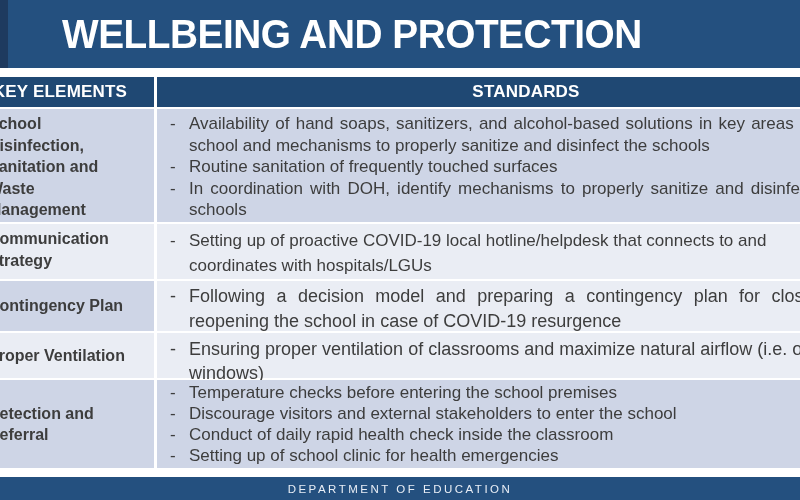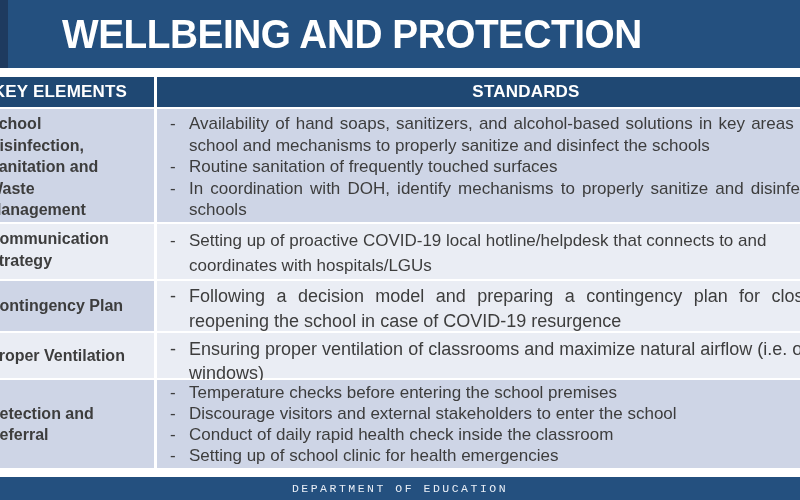--- a/index.html
+++ b/index.html
@@ -69,21 +69,21 @@
   .row4 .btext{max-width:680px;}
   .row5 .std-cell{font-size:17px;line-height:21px;padding-top:2px;}
   .row5 .btext{max-width:655px;}
 
   
   .footer-band{
     position:absolute;left:0;top:477px;width:800px;height:23px;
     background:#24507F;display:flex;align-items:center;justify-content:center;
   }
   .footer-text{
-    color:#E9EEF6;font-family:Liberation Mono, monospace;
+    color:#E9EEF6;font-family:Liberation Sans, sans-serif;
     font-size:11.5px;letter-spacing:2.5px;
   }
 </style>
 </head>
 <body>
 
 <div class="slide">
 
   <div class="title-band">
     <div class="title-accent"></div>

